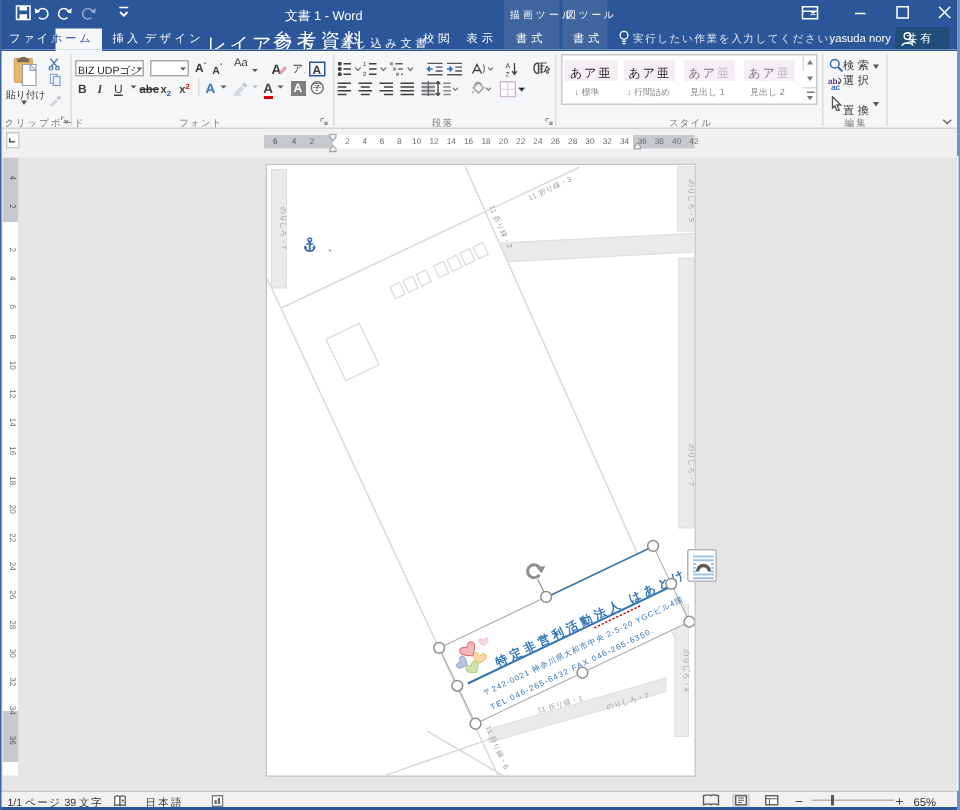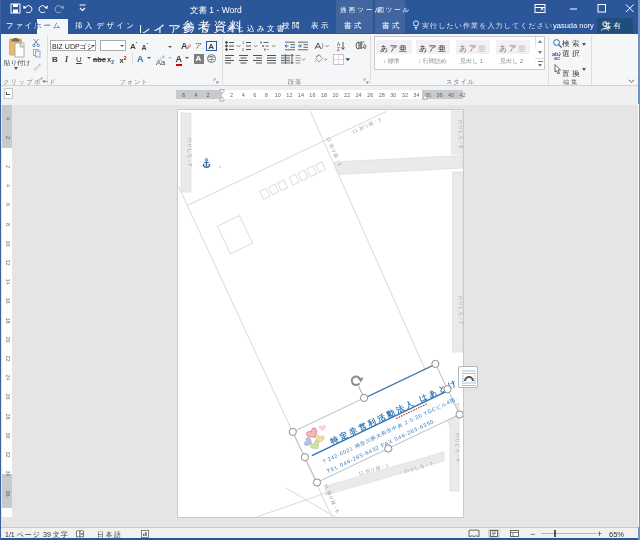--- a/index.html
+++ b/index.html
@@ -128,21 +128,21 @@
       </g>
     </svg>
 
   <div class="abs" style="left:50px;top:7px;width:46px;height:10.5px;background:#fff;border:1px solid #ababab"></div>
   <div class="abs" style="left:52px;top:9px;font-size:7px;color:#222">BIZ UDPゴシ</div>
   <div class="abs" style="left:91px;top:11.5px;border-left:2.2px solid transparent;border-right:2.2px solid transparent;border-top:2.8px solid #555"></div>
   <div class="abs" style="left:100px;top:7px;width:26px;height:10.5px;background:#fff;border:1px solid #ababab"></div>
   <div class="abs" style="left:119.5px;top:11.5px;border-left:2.2px solid transparent;border-right:2.2px solid transparent;border-top:2.8px solid #555"></div>
   <div class="abs" style="left:130px;top:8px;font-size:8px;color:#3e3e3e;font-weight:bold">A<span style="font-size:5px;vertical-align:3px">ˆ</span></div>
   <div class="abs" style="left:141.5px;top:9px;font-size:7px;color:#3e3e3e;font-weight:bold">A<span style="font-size:5px;vertical-align:3px">ˇ</span></div>
-  <div class="abs" style="left:156px;top:25px;font-size:7.5px;color:#3e3e3e">Aa</div>
+  <div class="abs" style="left:156px;top:4px;font-size:7.5px;color:#3e3e3e">Aa</div>
     <div class="abs" style="left:167.5px;top:12.5px;border-left:2.2px solid transparent;border-right:2.2px solid transparent;border-top:2.8px solid #555"></div>
   <svg class="abs" style="left:181px;top:8px" width="10" height="10" viewBox="0 0 10 10">
       <text x="0" y="8" font-size="9" font-weight="bold" fill="#3e3e3e" font-family="Liberation Sans">A</text>
       <path d="M5 7 l4-4 1.5 1.5 -4 4 z" fill="#e89aa4"></path>
     </svg>
   <div class="abs" style="left:195px;top:8px;font-size:7px;color:#3e3e3e">ア<span style="font-size:4.5px">ˌ</span></div>
   <div class="abs" style="left:206px;top:7.5px;width:10.5px;height:10.5px;border:1px solid #2b579a;color:#3e3e3e;font-weight:bold;font-size:8px;text-align:center;line-height:10px">A</div>
 
   <div class="abs" style="left:52px;top:21.5px;font-size:8px;font-weight:bold;color:#3e3e3e">B</div>
   <div class="abs" style="left:65px;top:21.5px;font-size:8px;font-style:italic;font-weight:bold;color:#3e3e3e;font-family:'Liberation Serif',serif">I</div>

